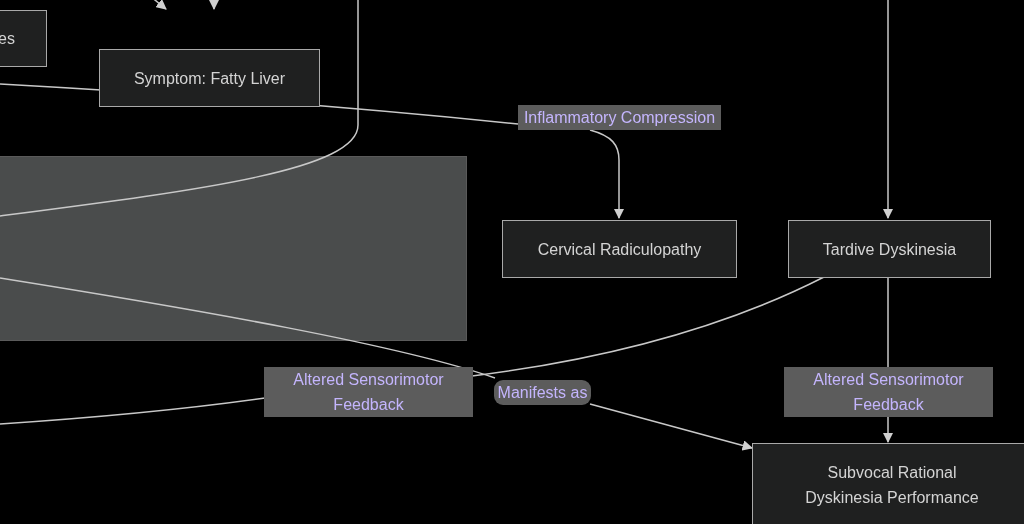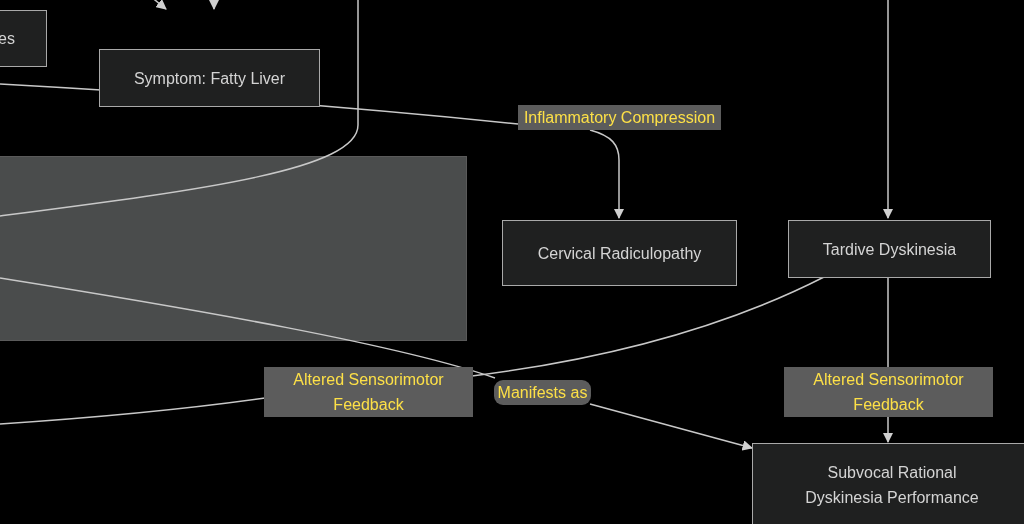--- a/index.html
+++ b/index.html
@@ -4,21 +4,21 @@
 <style>
   html, body { margin: 0; padding: 0; background: #000000; }
   body { width: 1024px; height: 524px; position: relative; overflow: hidden;
          font-family: "Liberation Sans", "DejaVu Sans", sans-serif; }
   #edges { position: absolute; left: 0; top: 0; width: 1024px; height: 524px; }
   .node { position: absolute; box-sizing: border-box; background: #1f2020;
           border: 1.5px solid #a9a9a9; color: #d4d4d4; font-size: 16px;
           display: flex; align-items: center; justify-content: center;
           text-align: center; line-height: 25px; }
   .cluster { position: absolute; background: #4a4c4c; border: 1px solid #5a5a5a; box-sizing: border-box; }
-  .elabel { position: absolute; background: #5c5c5c; color: #fde047; font-size: 16px;
+  .elabel { position: absolute; background: #5c5c5c; color: #c4b5fd; font-size: 16px;
             text-align: center; line-height: 25px; box-sizing: border-box;
             display: flex; align-items: center; justify-content: center; }
   .t { white-space: pre-line; }
 </style>
 </head>
 <body>
 
 <div class="cluster" style="left:-2px; top:156px; width:469px; height:185px;"></div>
 
 <svg id="edges" viewBox="0 0 1024 524">
@@ -48,21 +48,21 @@
 </div>
 
 <div class="node" style="left:99px; top:9px; width:221px; height:58px;margin-top:40px;">
   <span class="t">Symptom: Fatty Liver</span>
 </div>
 
 <div class="elabel" style="left:518px; top:105px; width:203px; height:25px;">
   <span class="t">Inflammatory Compression</span>
 </div>
 
-<div class="node" style="left:502px; top:220px; width:235px; height:66px;justify-content:center;">
+<div class="node" style="left:502px; top:220px; width:235px; height:58px;justify-content:center;">
   <span class="t">Cervical Radiculopathy</span>
 </div>
 
 <div class="node" style="left:788px; top:220px; width:203px; height:58px;">
   <span class="t">Tardive Dyskinesia</span>
 </div>
 
 <div class="elabel" style="left:264px; top:367px; width:209px; height:50px;">
   <span class="t">Altered Sensorimotor
 Feedback</span>

